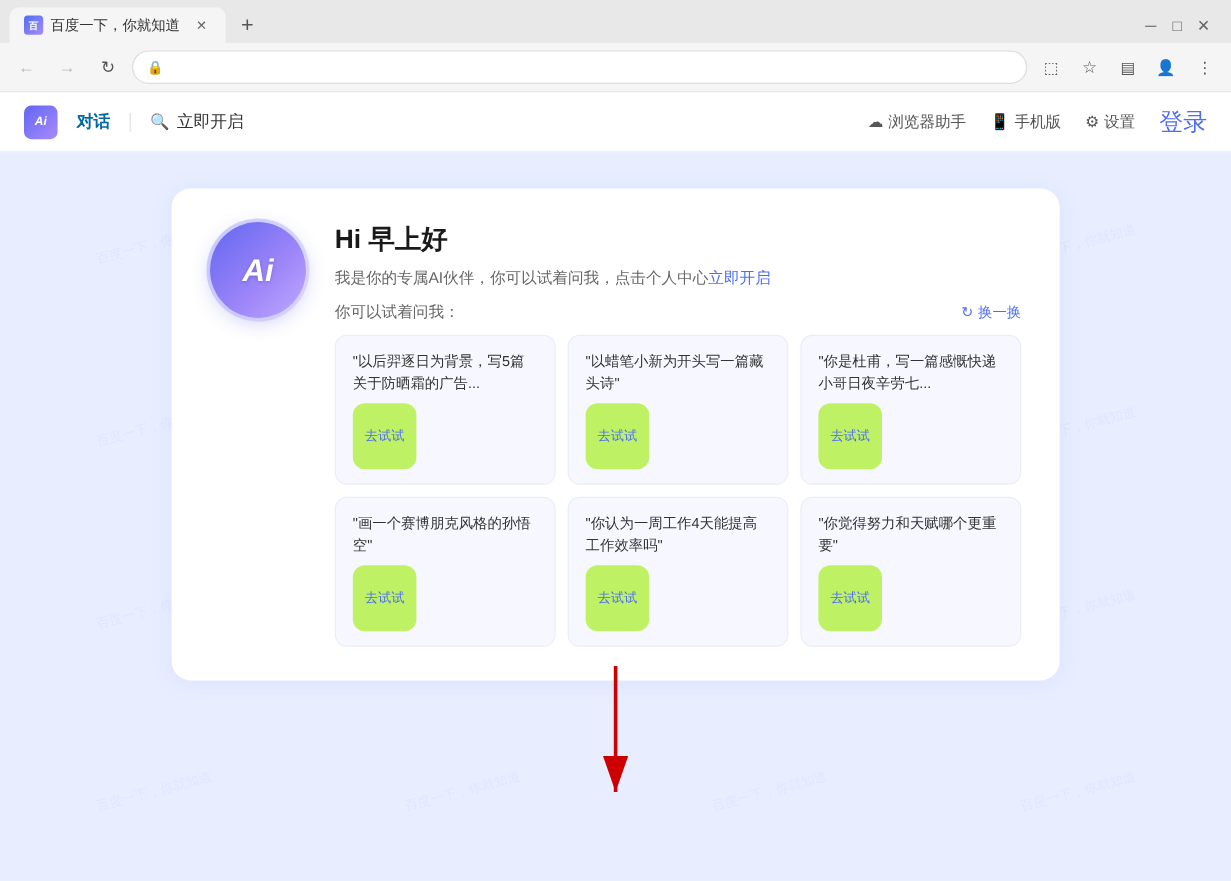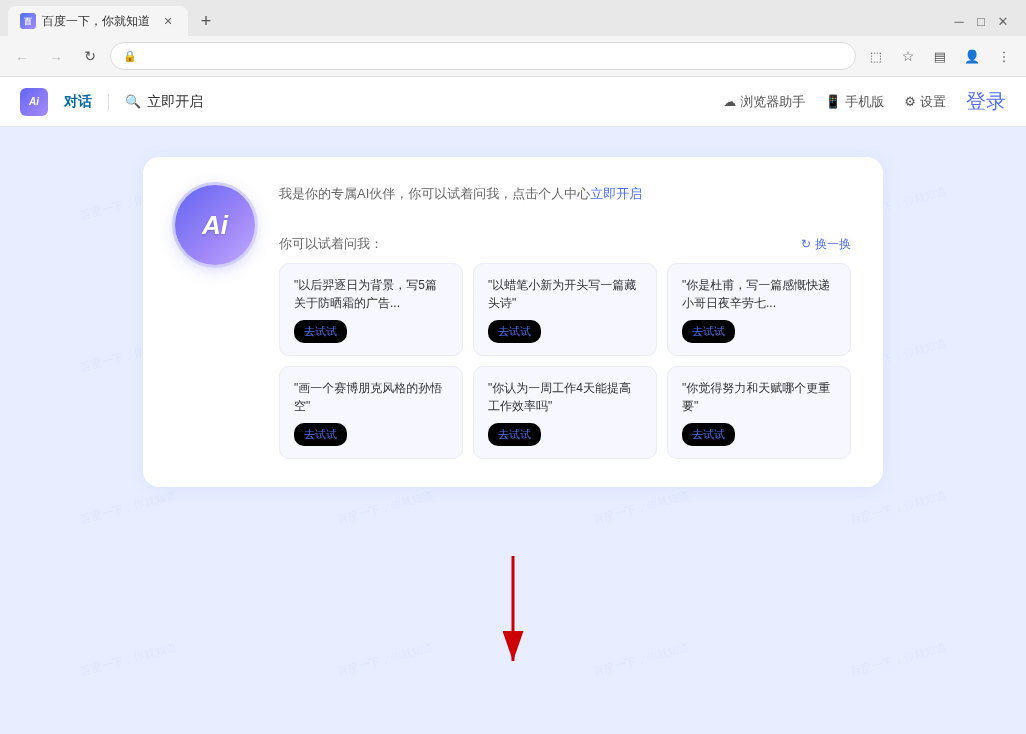--- a/index.html
+++ b/index.html
@@ -333,21 +333,21 @@
 
     .subtitle a {
       color: #4e6ef2;
       text-decoration: none;
       font-family: Liberation Mono, monospace;
     }
 
     .prompt-header {
       display: flex;
       justify-content: space-between;
-      margin: 32px 0 10px;
+      margin: 10px 0 10px;
     }
 
     .prompt-label {
       font-size: 13px;
       color: #666;
     }
 
     .refresh-btn {
       display: flex;
       align-items: center;
@@ -375,23 +375,23 @@
     .suggestion-text {
       font-size: 12px;
       color: #333;
       line-height: 1.5;
       margin-bottom: 8px;
     }
 
     .try-btn {
       font-size: 11px;
       color: #4e6ef2;
-      background: #000000;
+      background: #bef264;
       border-radius: 10px;
-      padding: 4px 10px;
+      padding: 20px 10px;
       display: inline-block;
     }
 
     
     .arrow-container {
       position: absolute;
       bottom: 55px;
       left: 50%;
       transform: translateX(-50%);
       z-index: 10;
@@ -493,20 +493,21 @@
   </div>
 
   <div class="card">
     <div class="card-inner">
 
       <div class="ai-logo-large">
         <span class="ai-text">Ai</span>
       </div>
 
       <div class="card-right">
+        <div class="greeting">Hi 早上好</div>
         <div class="subtitle">
           <span>我是你的专属AI伙伴，你可以试着问我，点击个人中心</span><a href="#">立即开启</a>
         </div>
 
         <div class="prompt-header">
           <span class="prompt-label">你可以试着问我：</span>
           <div class="refresh-btn">
             <span>↻</span>
             <span>换一换</span>
           </div>

